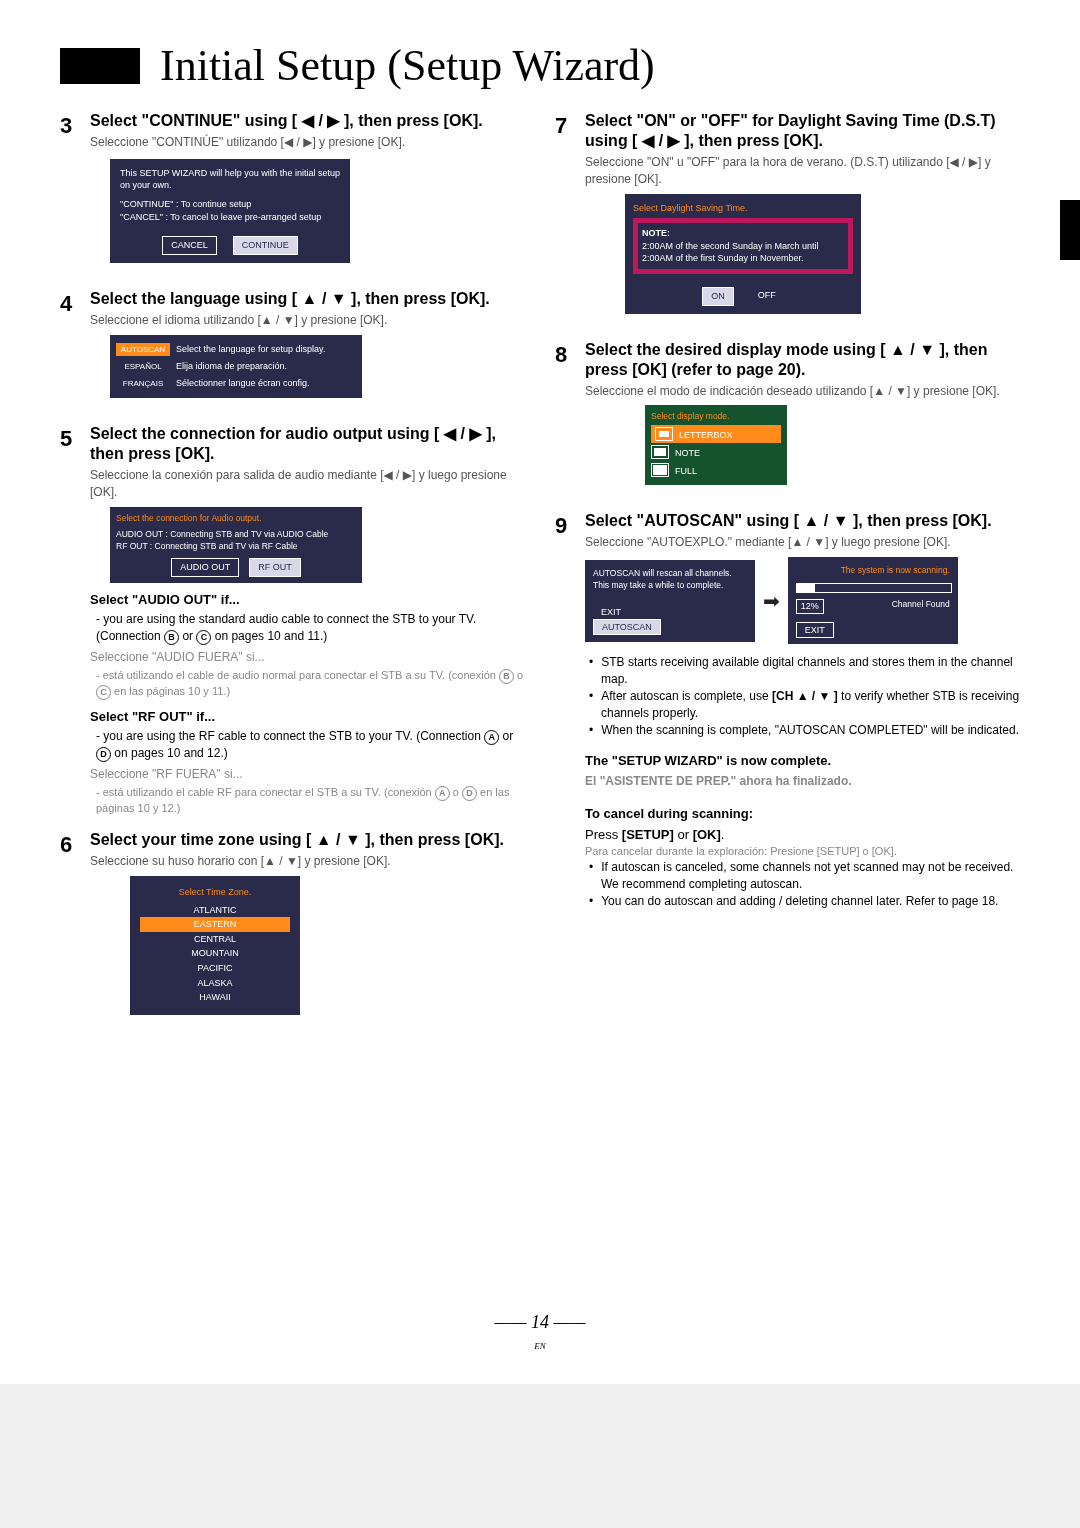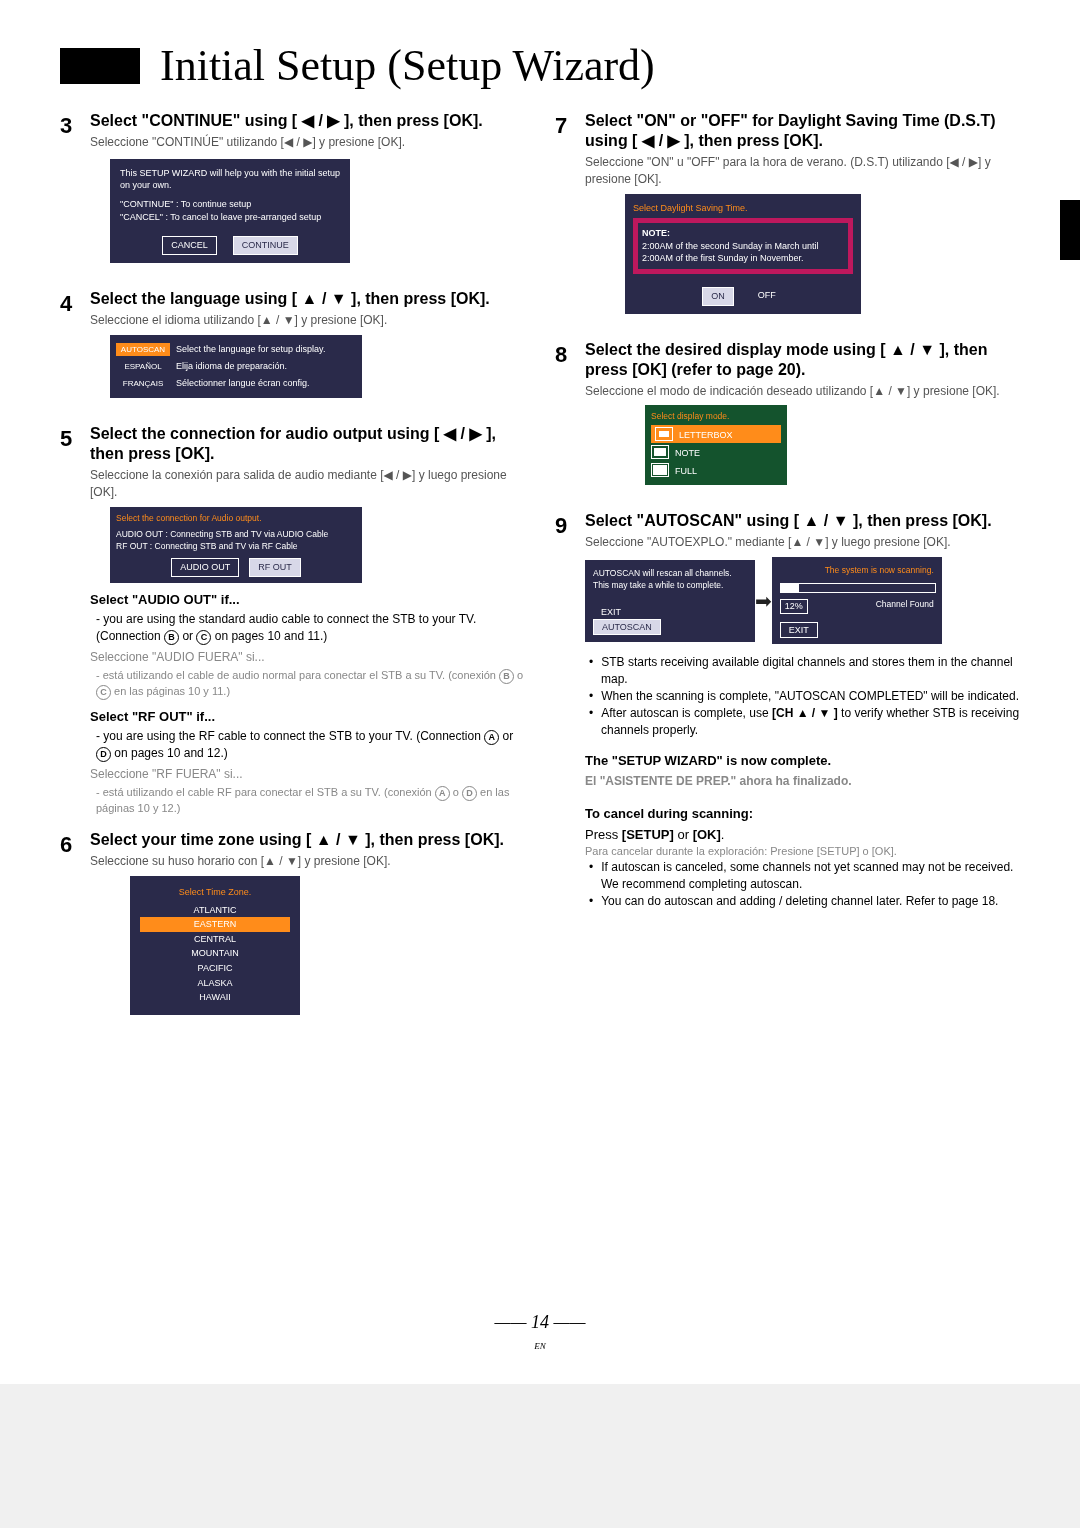--- a/index.html
+++ b/index.html
@@ -40,21 +40,21 @@
 .tz-item{padding:1px 0;font-weight:normal}
 .tz-item.hi{background:#ff8c1a}
 .dst-box{background:#2a2a4a;color:#fff;font-size:9px;padding:8px;margin:6px 0 12px 40px;width:220px}
 .disp-box{background:#14532d;color:#fff;font-size:9px;padding:6px;margin:6px 0 12px 60px;width:130px}
 .disp-row{display:flex;align-items:flex-end;gap:6px;padding:2px 0}
 .disp-ico{width:16px;height:12px;border:1px solid #fff;position:relative}
 .disp-ico::after{content:"";position:absolute;background:#fff}
 .ico-l::after{left:3px;top:3px;width:10px;height:6px}
 .ico-z::after{left:2px;top:2px;width:12px;height:8px}
 .ico-f::after{left:1px;top:1px;width:14px;height:10px}
-.scan-wrap{display:flex;align-items:center;margin:6px 0 10px 0}
+.scan-wrap{display:flex;align-items:center;gap:8px;margin:6px 0 10px 0}
 .scan-left,.scan-right{background:#2a2a4a;color:#fff;font-size:8.5px;padding:8px;width:170px;box-sizing:border-box}
 .arrow-r{font-size:20px;color:#222}
 .prog{width:100%;height:8px;border:1px solid #fff;margin:6px 0;position:relative}
 .prog::after{content:"";position:absolute;left:0;top:0;height:100%;width:12%;background:#fff}
 .pg-num{position:absolute;bottom:30px;left:0;right:0;text-align:center;font-family:"Times New Roman",serif;font-style:italic;font-size:18px}
 .pg-en{font-size:9px;font-style:italic}
 .circ{display:inline-block;border:1px solid #000;border-radius:50%;width:13px;height:13px;line-height:13px;text-align:center;font-size:9px;font-weight:bold}
 .circ.g{border-color:#888;color:#888}
 </style>
 </head>
@@ -216,22 +216,22 @@
               <div style="color:#ff8c1a;text-align:right">The system is now scanning.</div>
               <div class="prog"></div>
               <div style="display:flex;justify-content:space-between">
                   <span class="osd-btn" style="padding:0 4px">12%</span>
                   <span>Channel Found</span>
                 </div>
               <div style="margin-top:10px"><span class="osd-btn">EXIT</span></div>
             </div>
           </div>
           <div class="bullet">STB starts receiving available digital channels and stores them in the channel map.</div>
+          <div class="bullet">After autoscan is complete, use <b>[CH ▲ / ▼ ]</b> to verify whether STB is receiving channels properly.</div>
           <div class="bullet">When the scanning is complete, "AUTOSCAN COMPLETED" will be indicated.</div>
-          <div class="bullet">After autoscan is complete, use <b>[CH ▲ / ▼ ]</b> to verify whether STB is receiving channels properly.</div>
 
           <div class="final">The "SETUP WIZARD" is now complete.</div>
           <div class="final-sp">El "ASISTENTE DE PREP." ahora ha finalizado.</div>
 
           <div class="cancel-head"><span>To cancel during scanning:</span></div>
           <div>Press <b>[SETUP]</b> or <b>[OK]</b>.</div>
           <div class="small">Para cancelar durante la exploración: Presione [SETUP] o [OK].</div>
           <div class="bullet">If autoscan is canceled, some channels not yet scanned may not be received. We recommend completing autoscan.</div>
           <div class="bullet">You can do autoscan and adding / deleting channel later. Refer to page 18.</div>
         </div>

